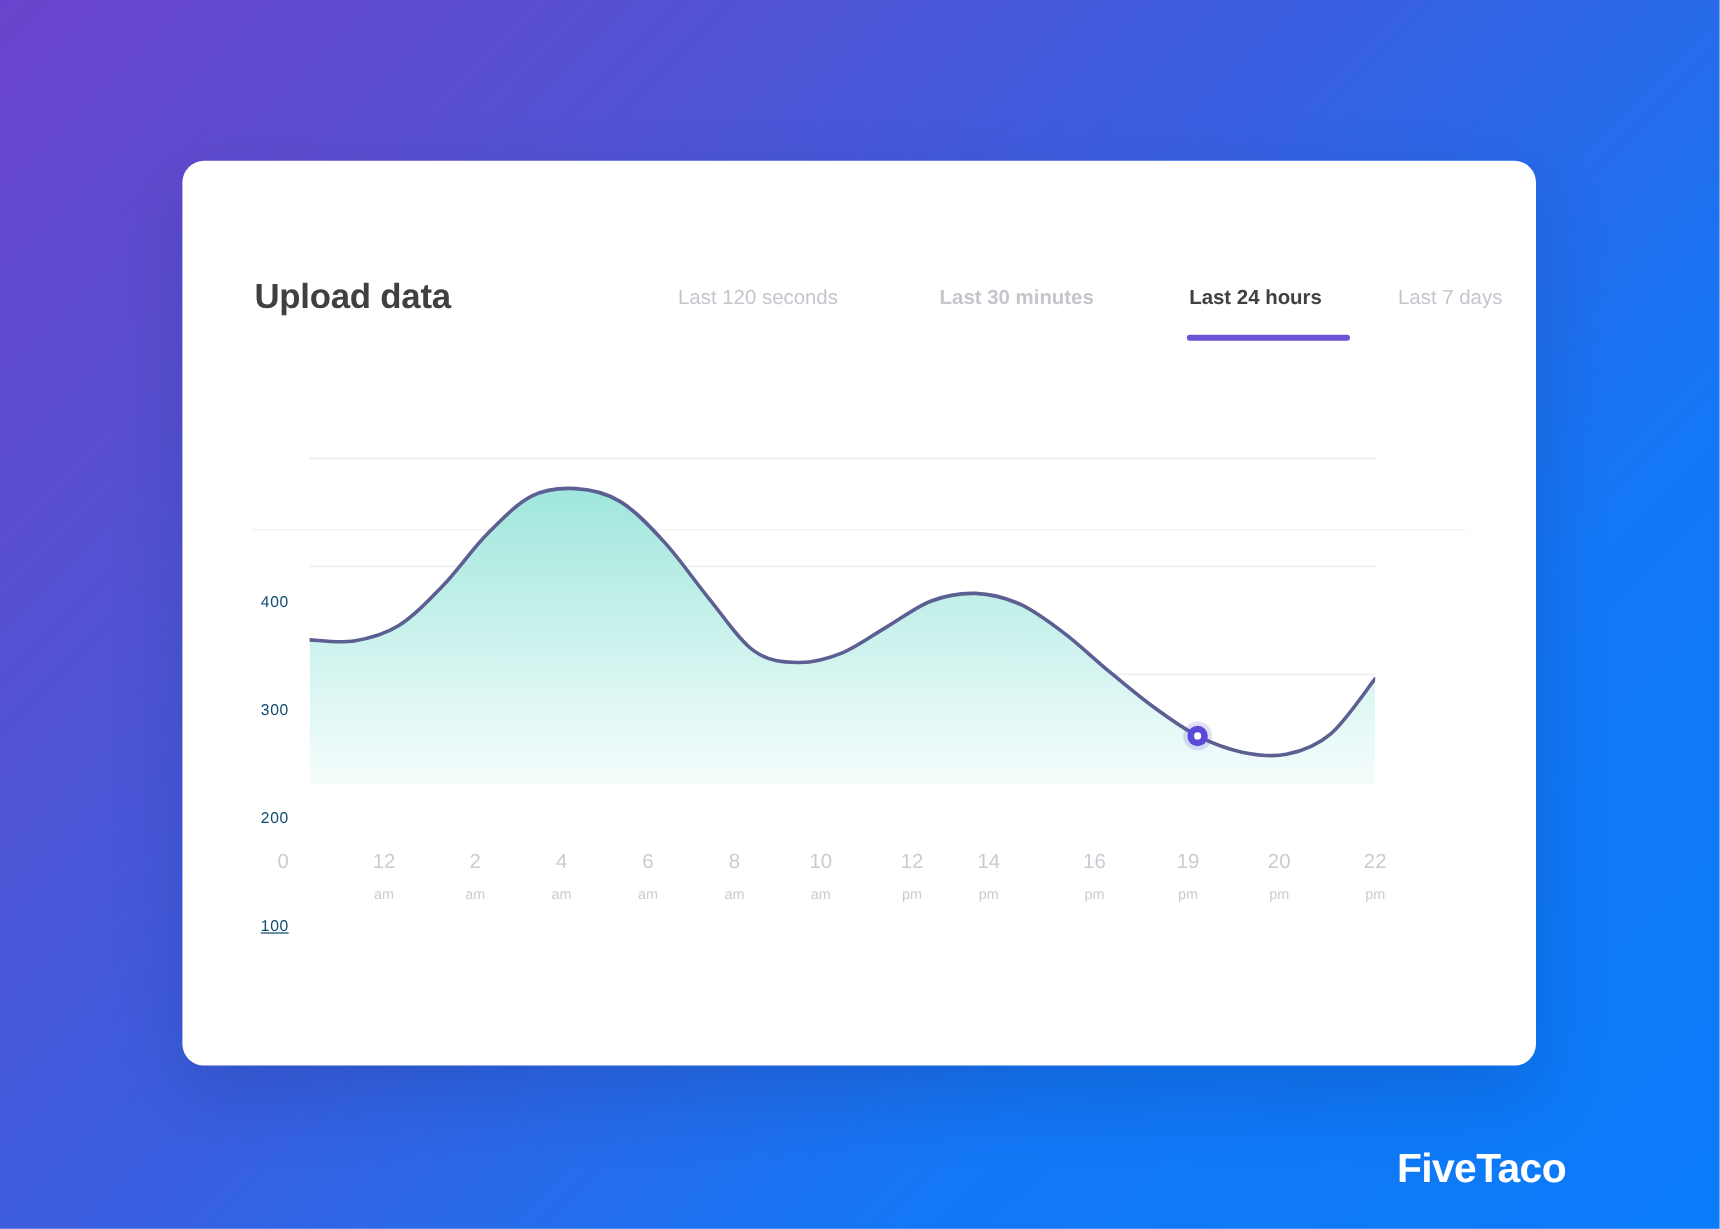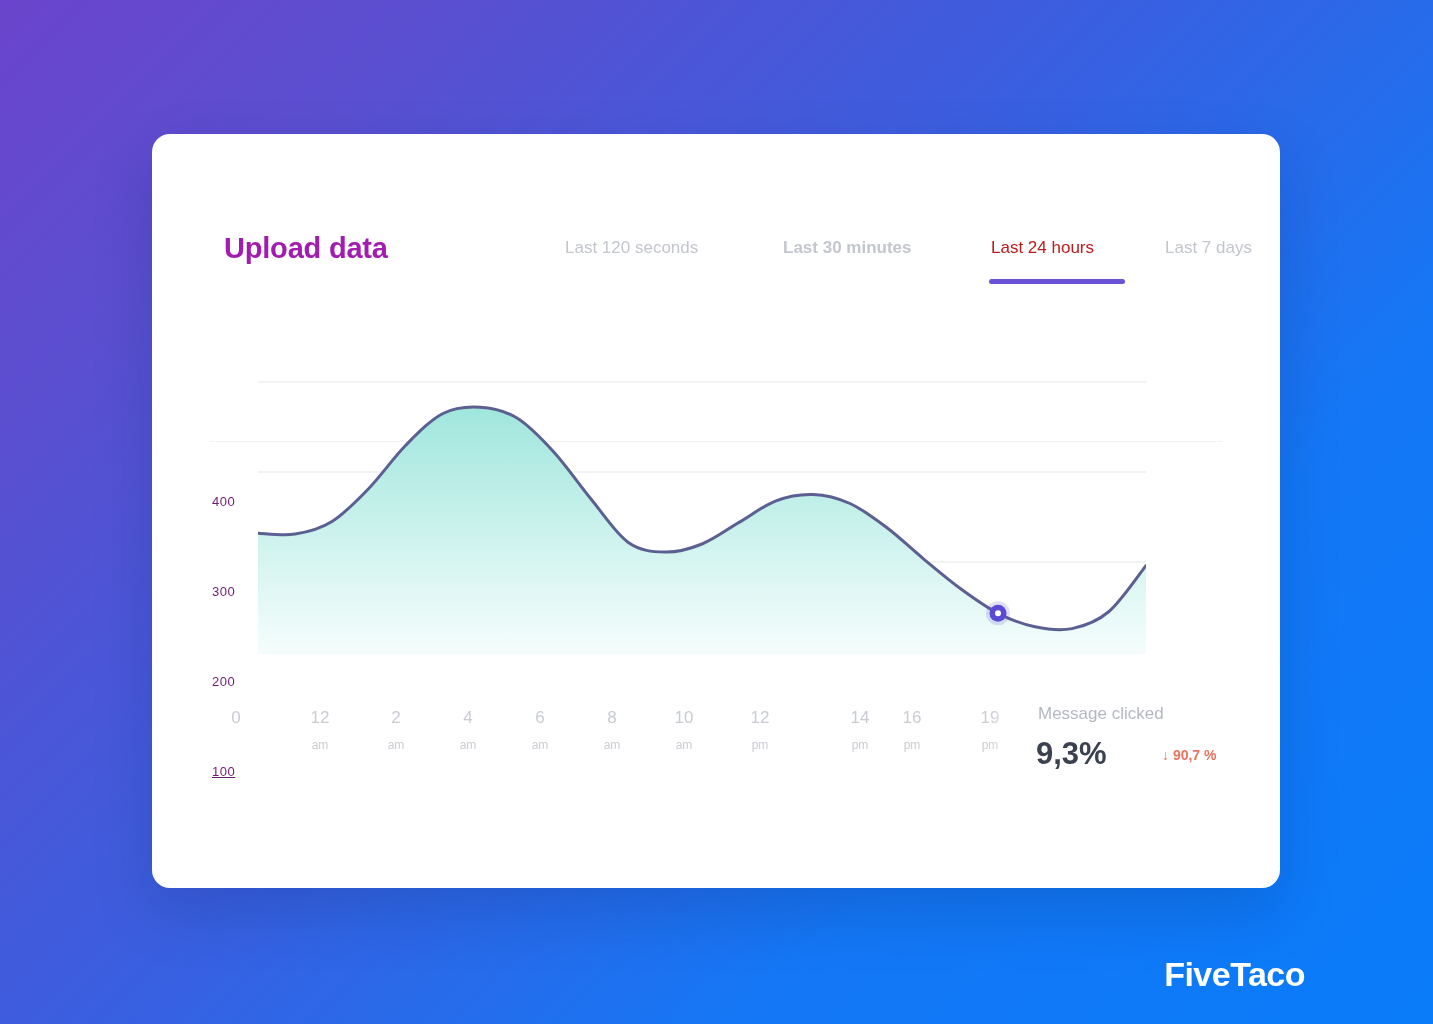--- a/index.html
+++ b/index.html
@@ -30,25 +30,25 @@
   
   #header {
     position: absolute;
     left: 60px;
     top: 96px;
     width: 1008px;
     height: 64px;
   }
   #page-title {
     position: absolute;
-    left: 12px;
+    left: 0;
     top: 2px;
     font-size: 29px;
     font-weight: bold;
-    color: #a21caf;
+    color: #404040;
     letter-spacing: -0.2px;
     white-space: nowrap;
     text-align: right;
   }
   #tabs {
     position: absolute;
     left: 340px;
     top: 0;
     width: 668px;
     height: 64px;
@@ -56,22 +56,22 @@
   }
   .tab {
     position: absolute;
     top: 8px;
     font-size: 17px;
     color: #c3c6cd;
     white-space: nowrap;
     cursor: pointer;
   }
   .tab.active {
-    color: #b91c1c;
-    font-weight: normal;
+    color: #404040;
+    font-weight: bold;
   }
   .tab-underline {
     position: absolute;
     height: 5px;
     border-radius: 3px;
     background: #6b52d6;
     top: 49px;
   }
 
   #divider {
@@ -92,22 +92,22 @@
     height: 480px;
   }
   #chart-svg {
     position: absolute;
     left: 0;
     top: 0;
   }
   .ylabel {
     position: absolute;
     font-size: 13px;
-    color: #701a75;
-    text-align: left;
+    color: #0c4a6e;
+    text-align: center;
     width: 34px;
     letter-spacing: 0.5px;
   }
   .xlabel {
     position: absolute;
     font-size: 17px;
     color: #c9ccd2;
     text-align: center;
     width: 60px;
     line-height: 1.9;
@@ -207,30 +207,23 @@
     <div class="ylabel" style="left:0px;  top:410px;text-decoration:underline;">100</div>
 
     <div class="xlabel" style="left:-6px;  top:348px;"><span>0</span></div>
     <div class="xlabel" style="left:78px;  top:348px;"><span>12</span><span class="unit">am</span></div>
     <div class="xlabel" style="left:154px; top:348px;"><span>2</span><span class="unit">am</span></div>
     <div class="xlabel" style="left:226px; top:348px;"><span>4</span><span class="unit">am</span></div>
     <div class="xlabel" style="left:298px; top:348px;"><span>6</span><span class="unit">am</span></div>
     <div class="xlabel" style="left:370px; top:348px;"><span>8</span><span class="unit">am</span></div>
     <div class="xlabel" style="left:442px; top:348px;"><span>10</span><span class="unit">am</span></div>
     <div class="xlabel" style="left:518px; top:348px;"><span>12</span><span class="unit">pm</span></div>
-    <div class="xlabel" style="left:618px; top:348px;text-align:center;"><span>14</span><span class="unit">pm</span></div>
+    <div class="xlabel" style="left:582px; top:348px;text-align:center;"><span>14</span><span class="unit">pm</span></div>
     <div class="xlabel" style="left:670px; top:348px;"><span>16</span><span class="unit">pm</span></div>
     <div class="xlabel" style="left:748px; top:348px;"><span>19</span><span class="unit">pm</span></div>
     <div class="xlabel" style="left:824px; top:348px;"><span>20</span><span class="unit">pm</span></div>
     <div class="xlabel" style="left:904px; top:348px;"><span>22</span><span class="unit">pm</span></div>
 
-    <div id="tooltip">
-      <div id="tooltip-inner">
-        <div id="tooltip-label">Message clicked</div>
-        <div id="tooltip-value">9,3%</div>
-        <div id="tooltip-delta">↓ 90,7 %</div>
-      </div>
-    </div>
 
   </div>
 </div>
 
 <div id="logo">FiveTaco</div>
 
 </body></html>

